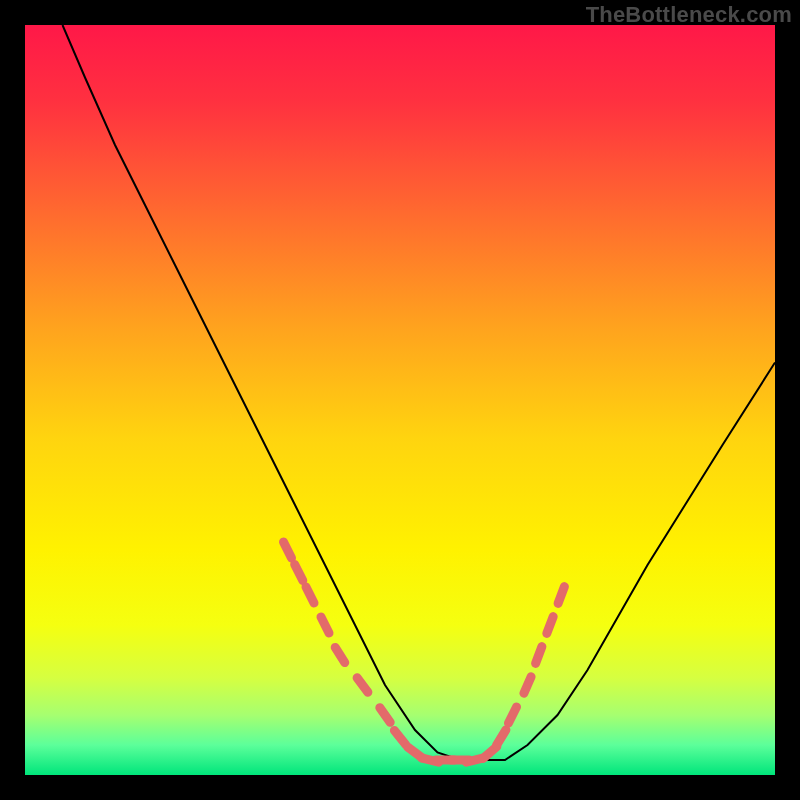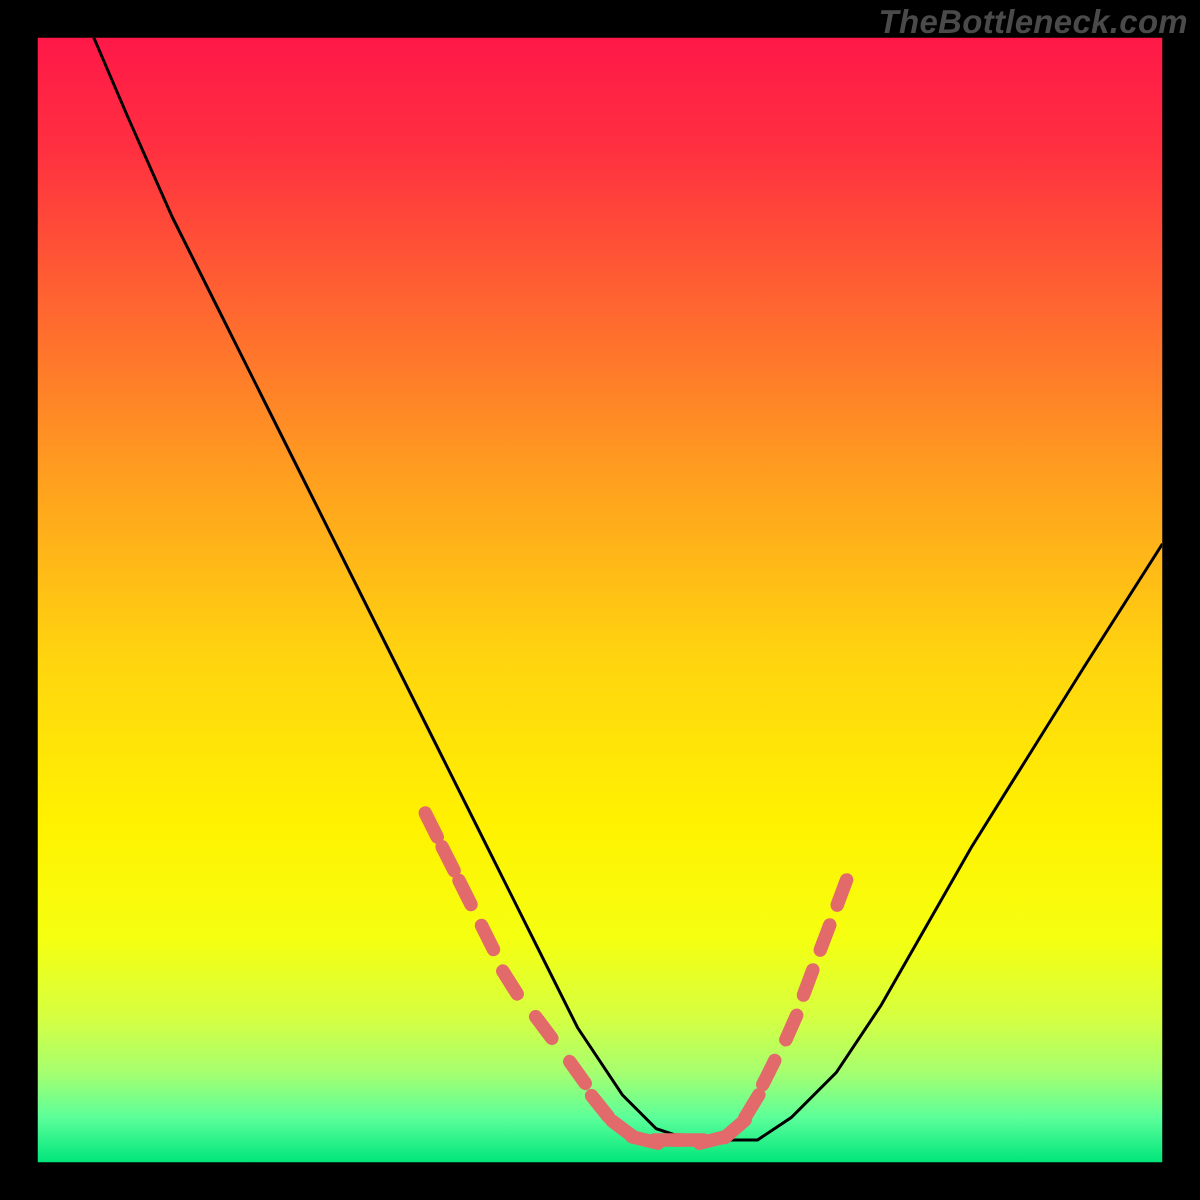--- a/index.html
+++ b/index.html
@@ -27,21 +27,20 @@
     height: 750px;
   }
   .watermark {
     position: absolute;
     top: 2px;
     right: 8px;
     color: #4a4a4a;
     font-size: 22px;
     font-weight: 600;
     letter-spacing: 0.2px;
-    font-style: italic;
   }
   svg {
     display: block;
   }
 </style>
 </head>
 <body>
 
 <div class="frame">
 

